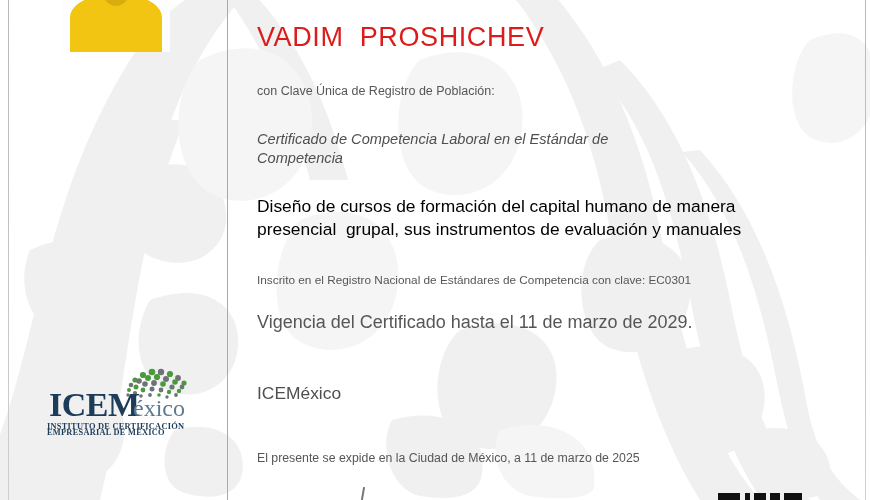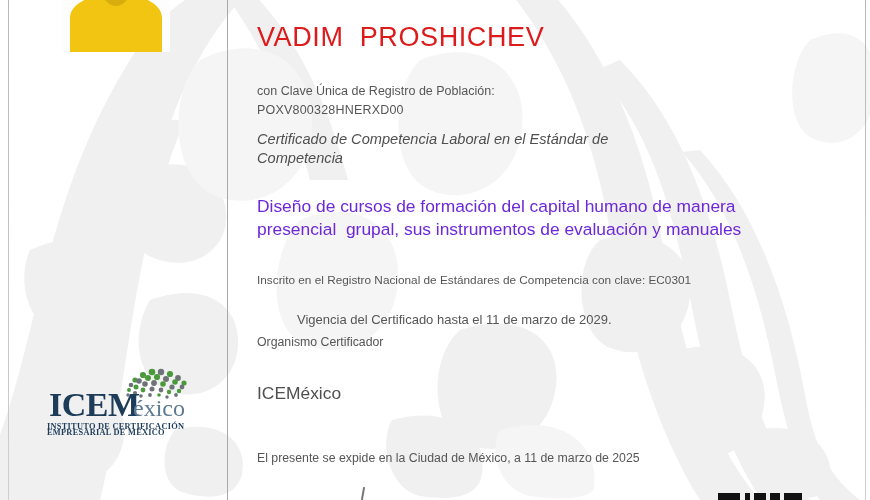--- a/index.html
+++ b/index.html
@@ -121,42 +121,41 @@
     line-height: 19px;
     color: #4f4f4f;
     font-style: italic;
   }
   .standard-title {
     position: absolute;
     top: 195px; left: 0;
     width: 525px;
     font-size: 17.4px;
     line-height: 23px;
-    color: #6d28d9;
+    color: #000000;
     white-space: pre-wrap;
   }
   .registry-line {
     position: absolute;
     top: 273px; left: 0;
     font-size: 11.8px;
     color: #565656;
   }
   .dof-line {
     position: absolute;
     top: 290px; left: 0;
     font-size: 11.8px;
     font-style: italic;
     color: #565656;
   }
   .validity-line {
     position: absolute;
     top: 312px; left: 0;
-    font-size: 13px;
-    color: #565656;
-    margin-left: 40px;
+    font-size: 18px;
+    color: #565656;
   }
   .certifier-label {
     position: absolute;
     top: 335px; left: 0;
     font-size: 12.3px;
     color: #565656;
   }
   .certifier-name {
     position: absolute;
     top: 383px; left: 0;
@@ -298,32 +297,30 @@
       <div class="logo-tagline">EMPRESARIAL DE MÉXICO</div>
     </div>
   </div>
 
   <div class="right-col">
 
     <div class="holder-name">VADIM  PROSHICHEV</div>
 
     <div class="curp-label">con Clave Única de Registro de Población:</div>
 
-    <div class="curp-value">POXV800328HNERXD00</div>
 
     <div class="cert-heading">Certificado de Competencia Laboral en el Estándar de Competencia</div>
 
     <div class="standard-title">Diseño de cursos de formación del capital humano de manera presencial  grupal, sus instrumentos de evaluación y manuales</div>
 
     <div class="registry-line">Inscrito en el Registro Nacional de Estándares de Competencia con clave: EC0301</div>
 
 
     <div class="validity-line">Vigencia del Certificado hasta el 11 de marzo de 2029.</div>
 
-    <div class="certifier-label">Organismo Certificador</div>
 
     <div class="certifier-name">ICEMéxico</div>
 
     <div class="issue-line">El presente se expide en la Ciudad de México, a 11 de marzo de 2025</div>
   </div>
 
   <div class="signature-stroke"></div>
 
   <div class="qr-peek">
     <span style="left:0px;  width:22px;"></span>

